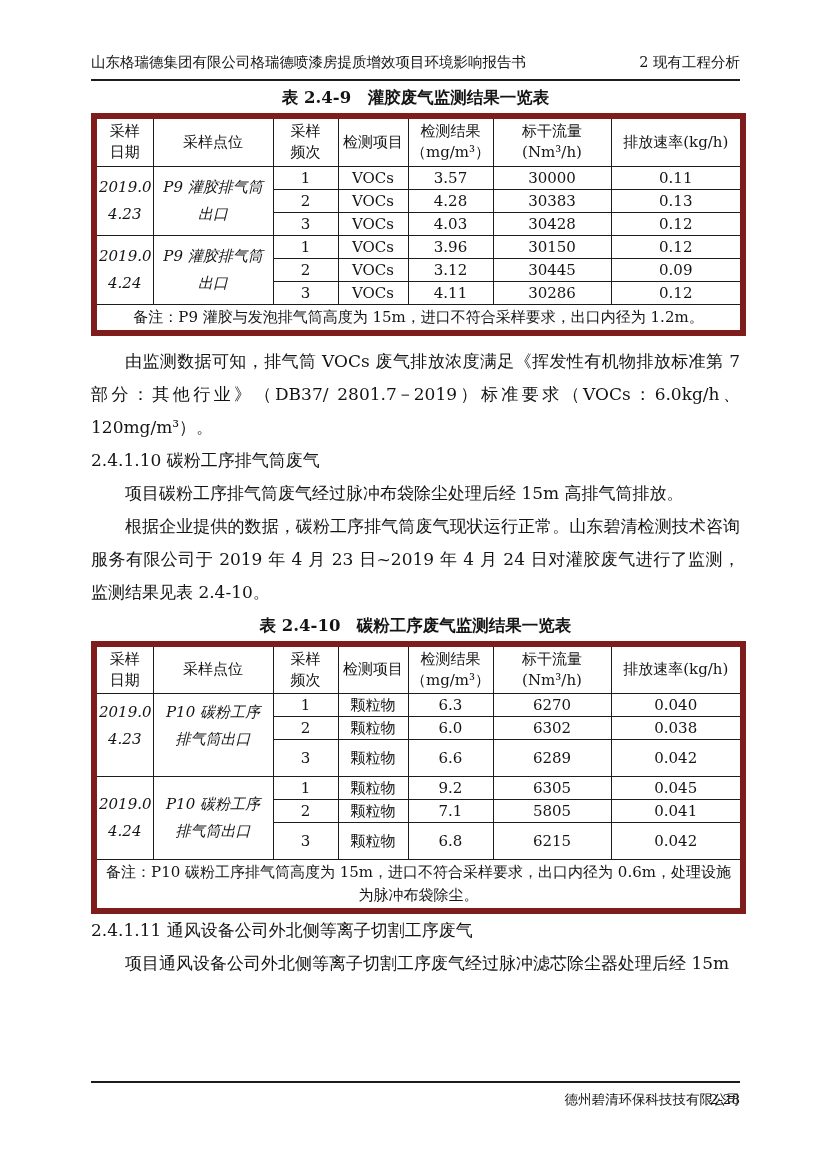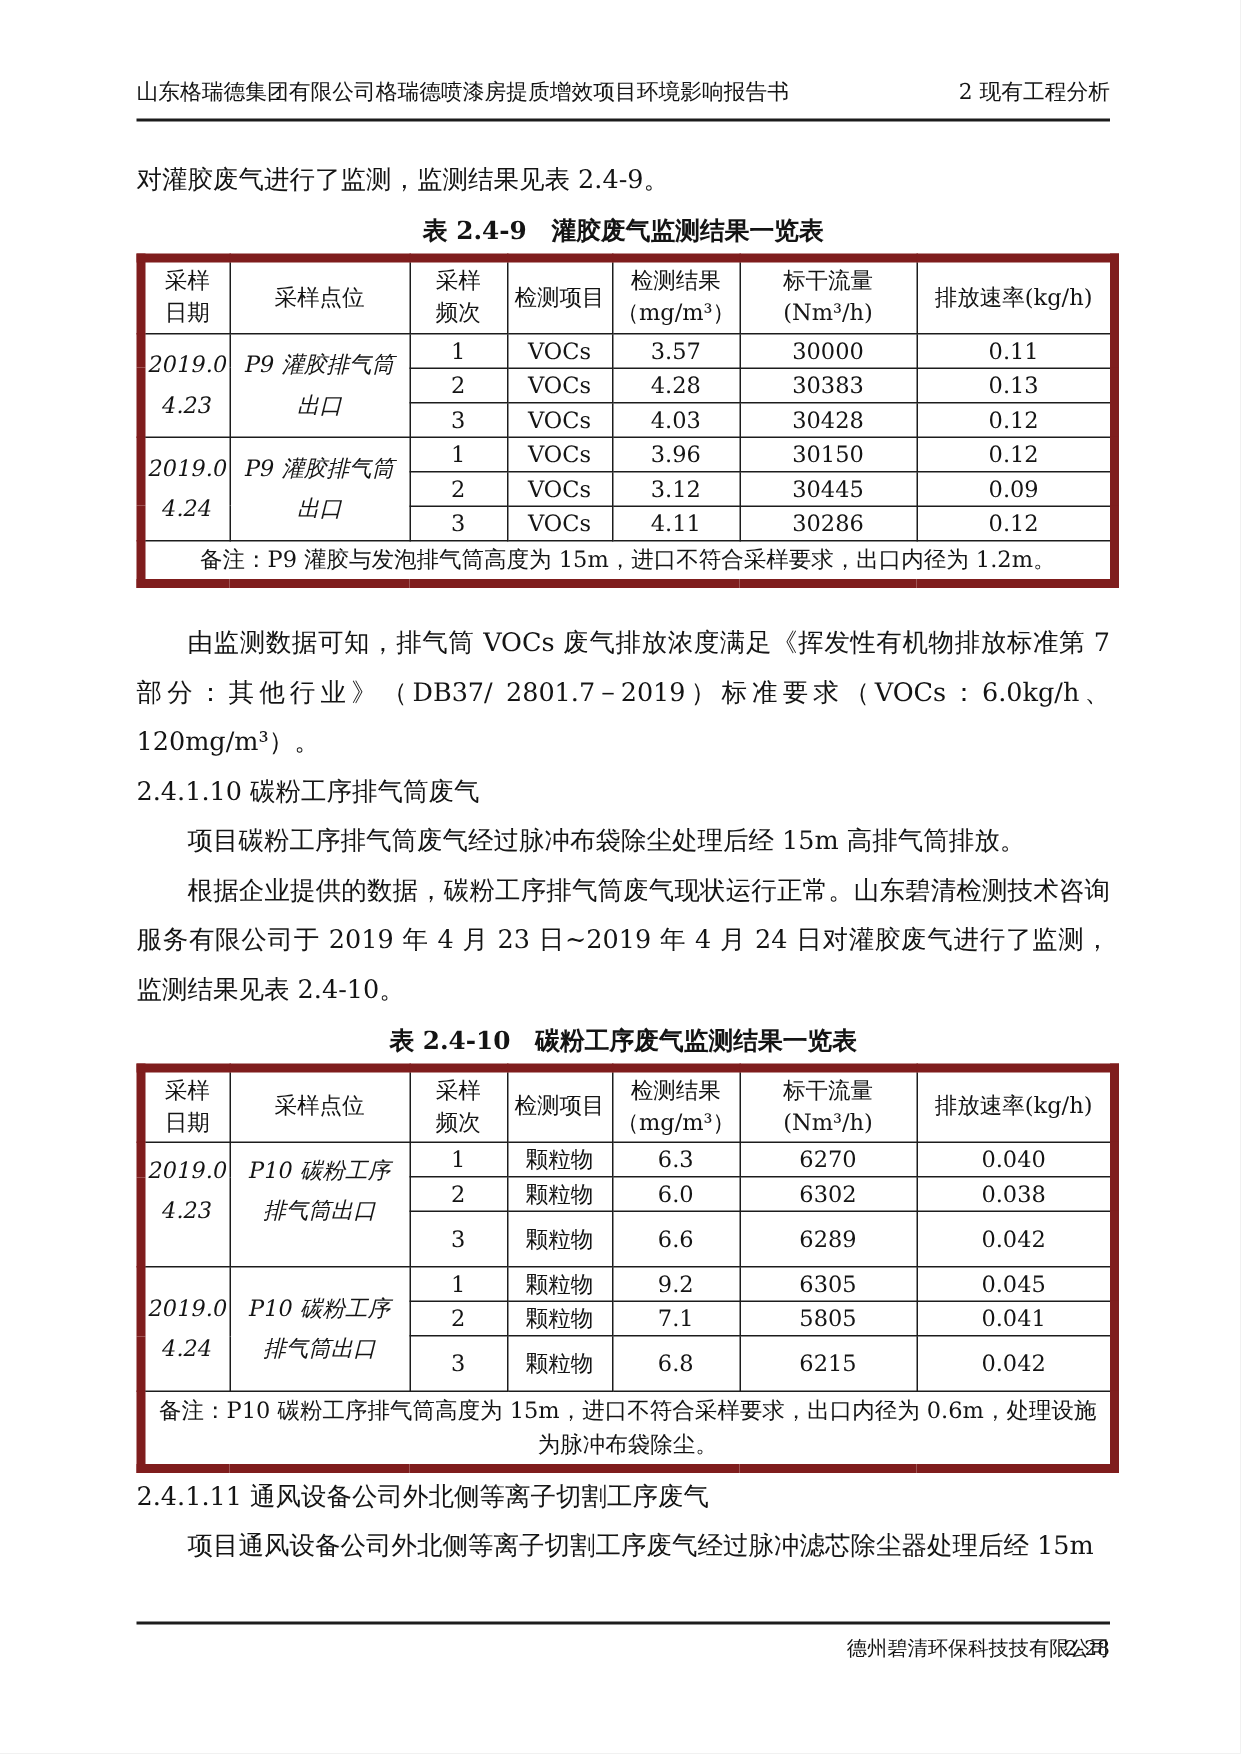--- a/index.html
+++ b/index.html
@@ -37,21 +37,21 @@
     text-indent: 2em;
   }
   .para.no-indent { text-indent: 0; }
   .section-heading {
     font-size: 17px;
     line-height: 33px;
     text-indent: 0;
     text-align: left;
   }
   .mt-after-header { margin-top: 23px; }
-  .mt-after-table  { margin-top: 21px; }
+  .mt-after-table  { margin-top: 9px; }
 
   
   .table-caption {
     text-align: center;
     font-weight: bold;
     font-size: 16.5px;
     line-height: 25px;
     margin-top: 4px;
     margin-bottom: 3px;
   }
@@ -131,21 +131,20 @@
 <body>
 
 <div class="page">
   <div class="content">
 
     <div class="page-header">
       <span class="left">山东格瑞德集团有限公司格瑞德喷漆房提质增效项目环境影响报告书</span>
       <span class="right">2 现有工程分析</span>
     </div>
 
-    <p class="para no-indent mt-after-header">对灌胶废气进行了监测，监测结果见表 2.4-9。</p>
 
     <div class="table-caption">表 2.4-9　灌胶废气监测结果一览表</div>
 
     <table class="mtable" id="table-glue">
       <colgroup>
         <col class="c1">
           <col class="c2">
           <col class="c3">
           <col class="c4">
           <col class="c5">

